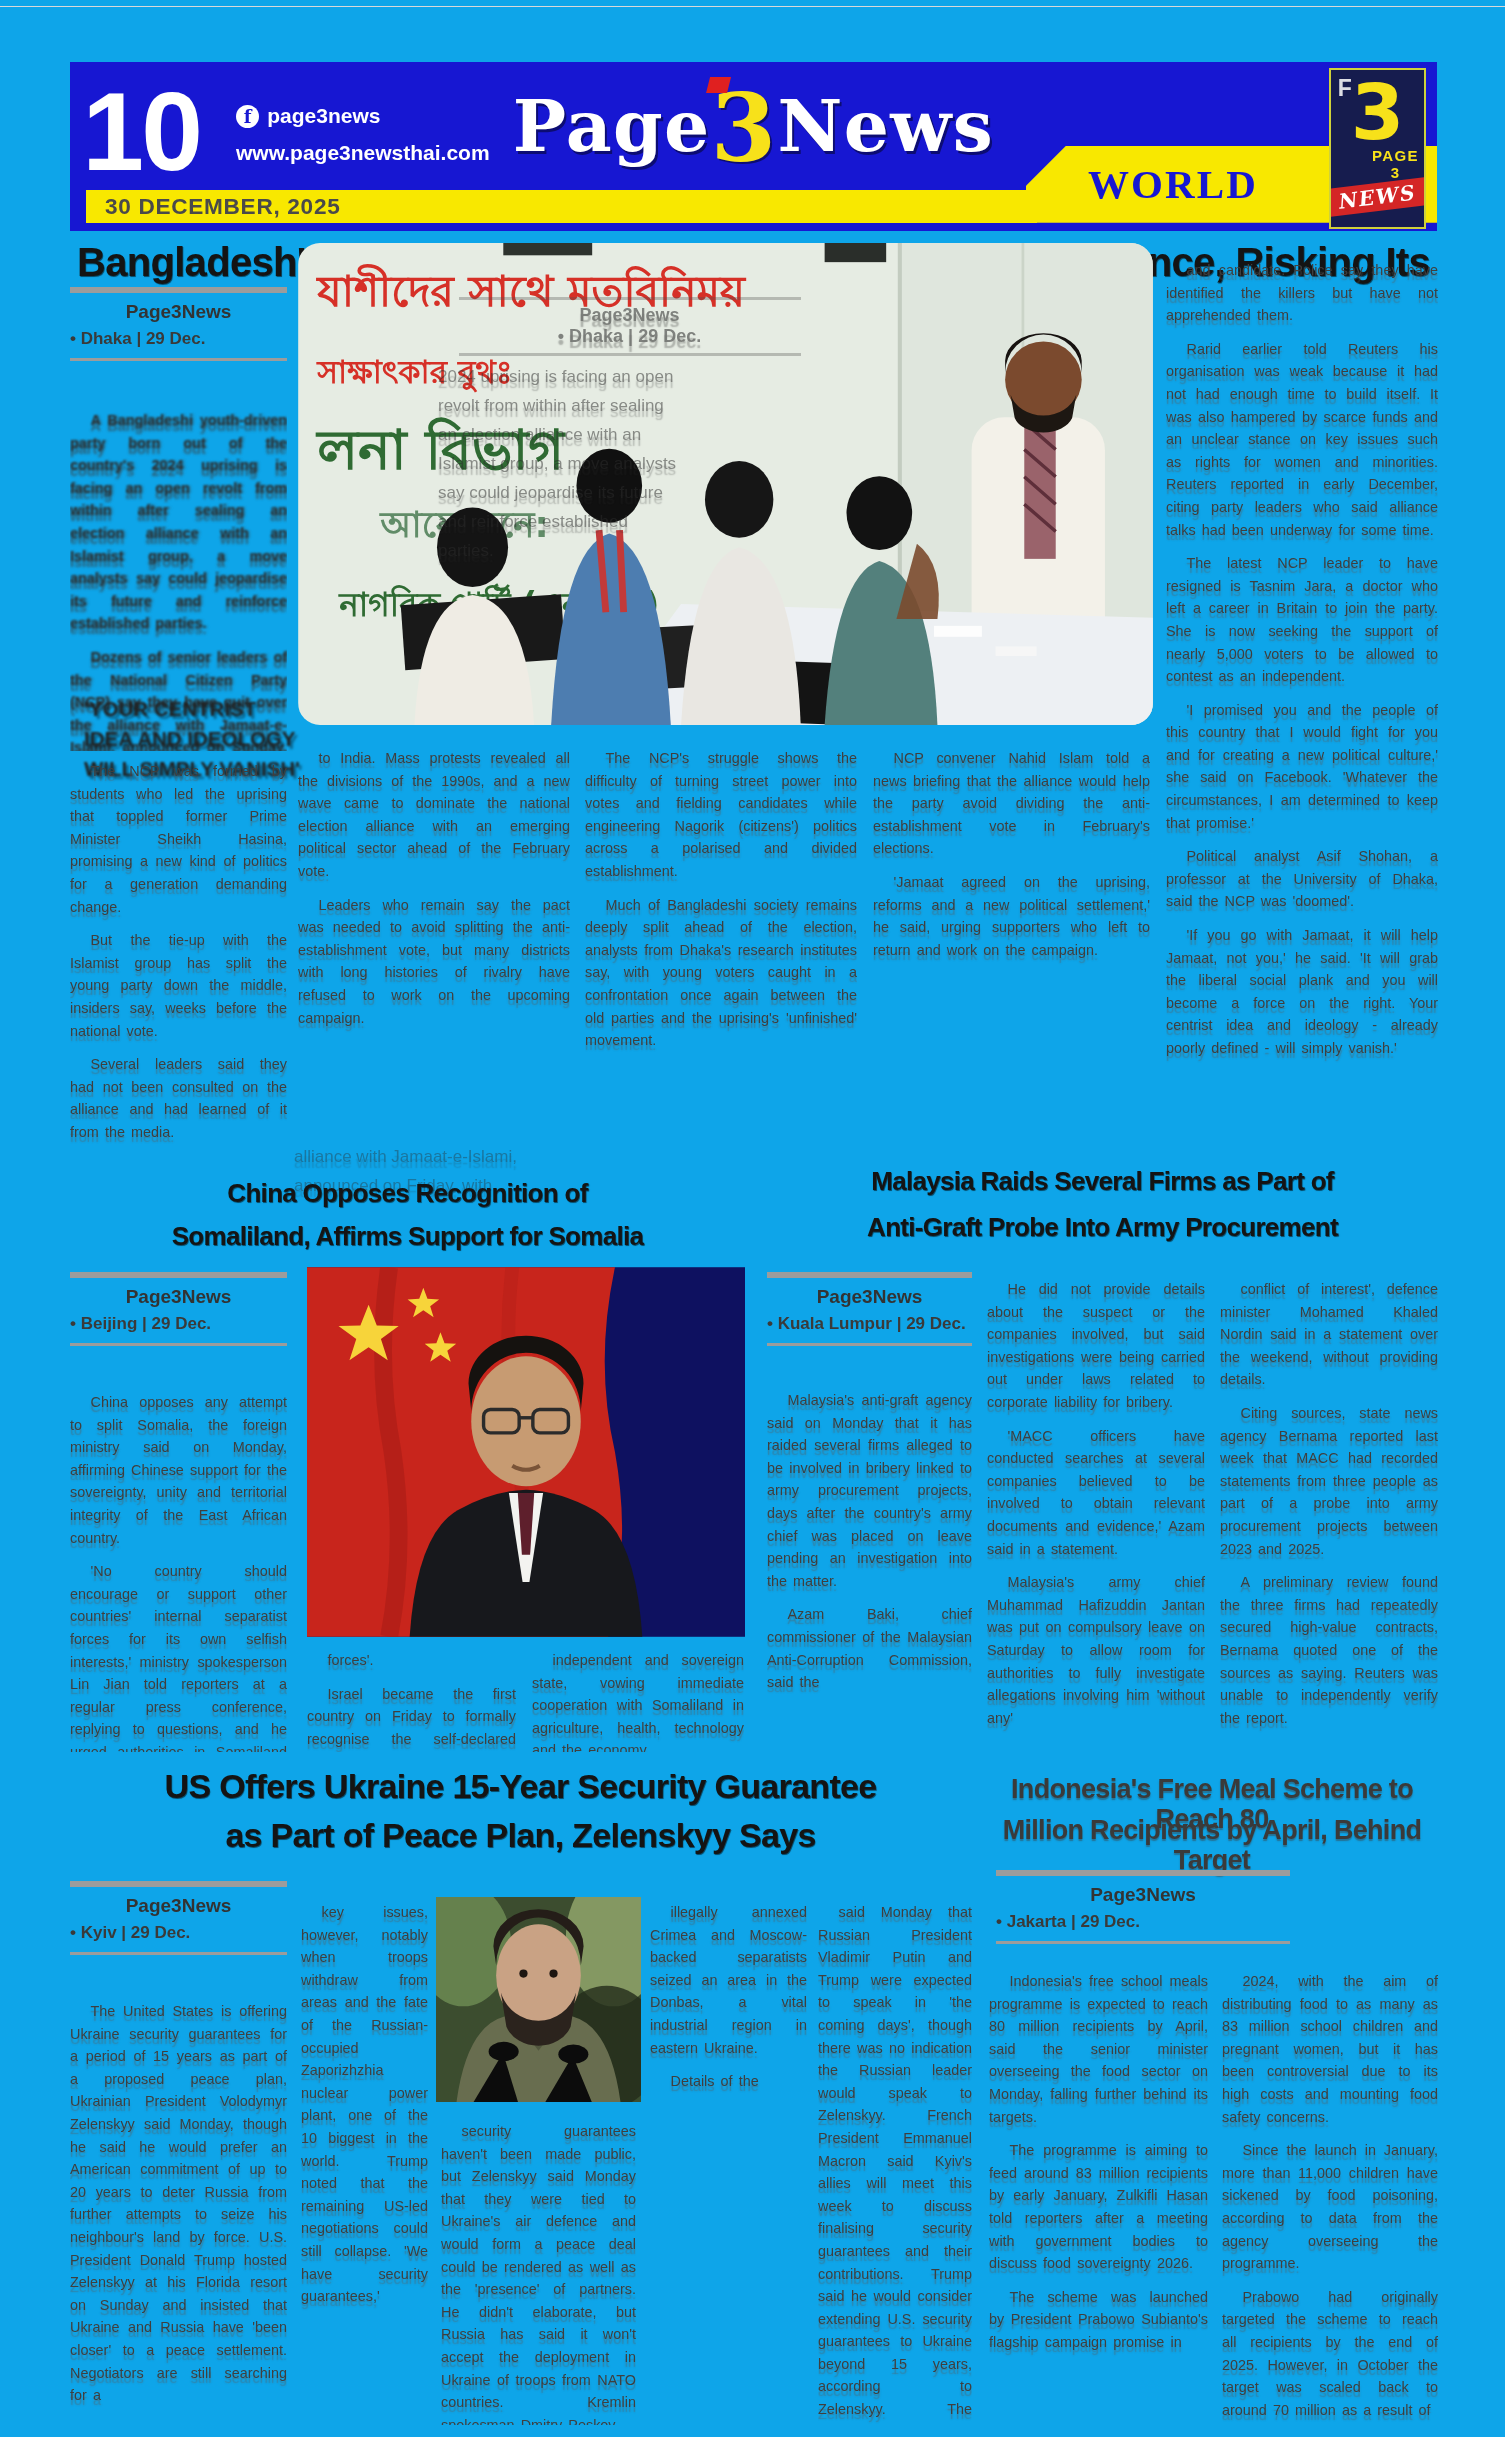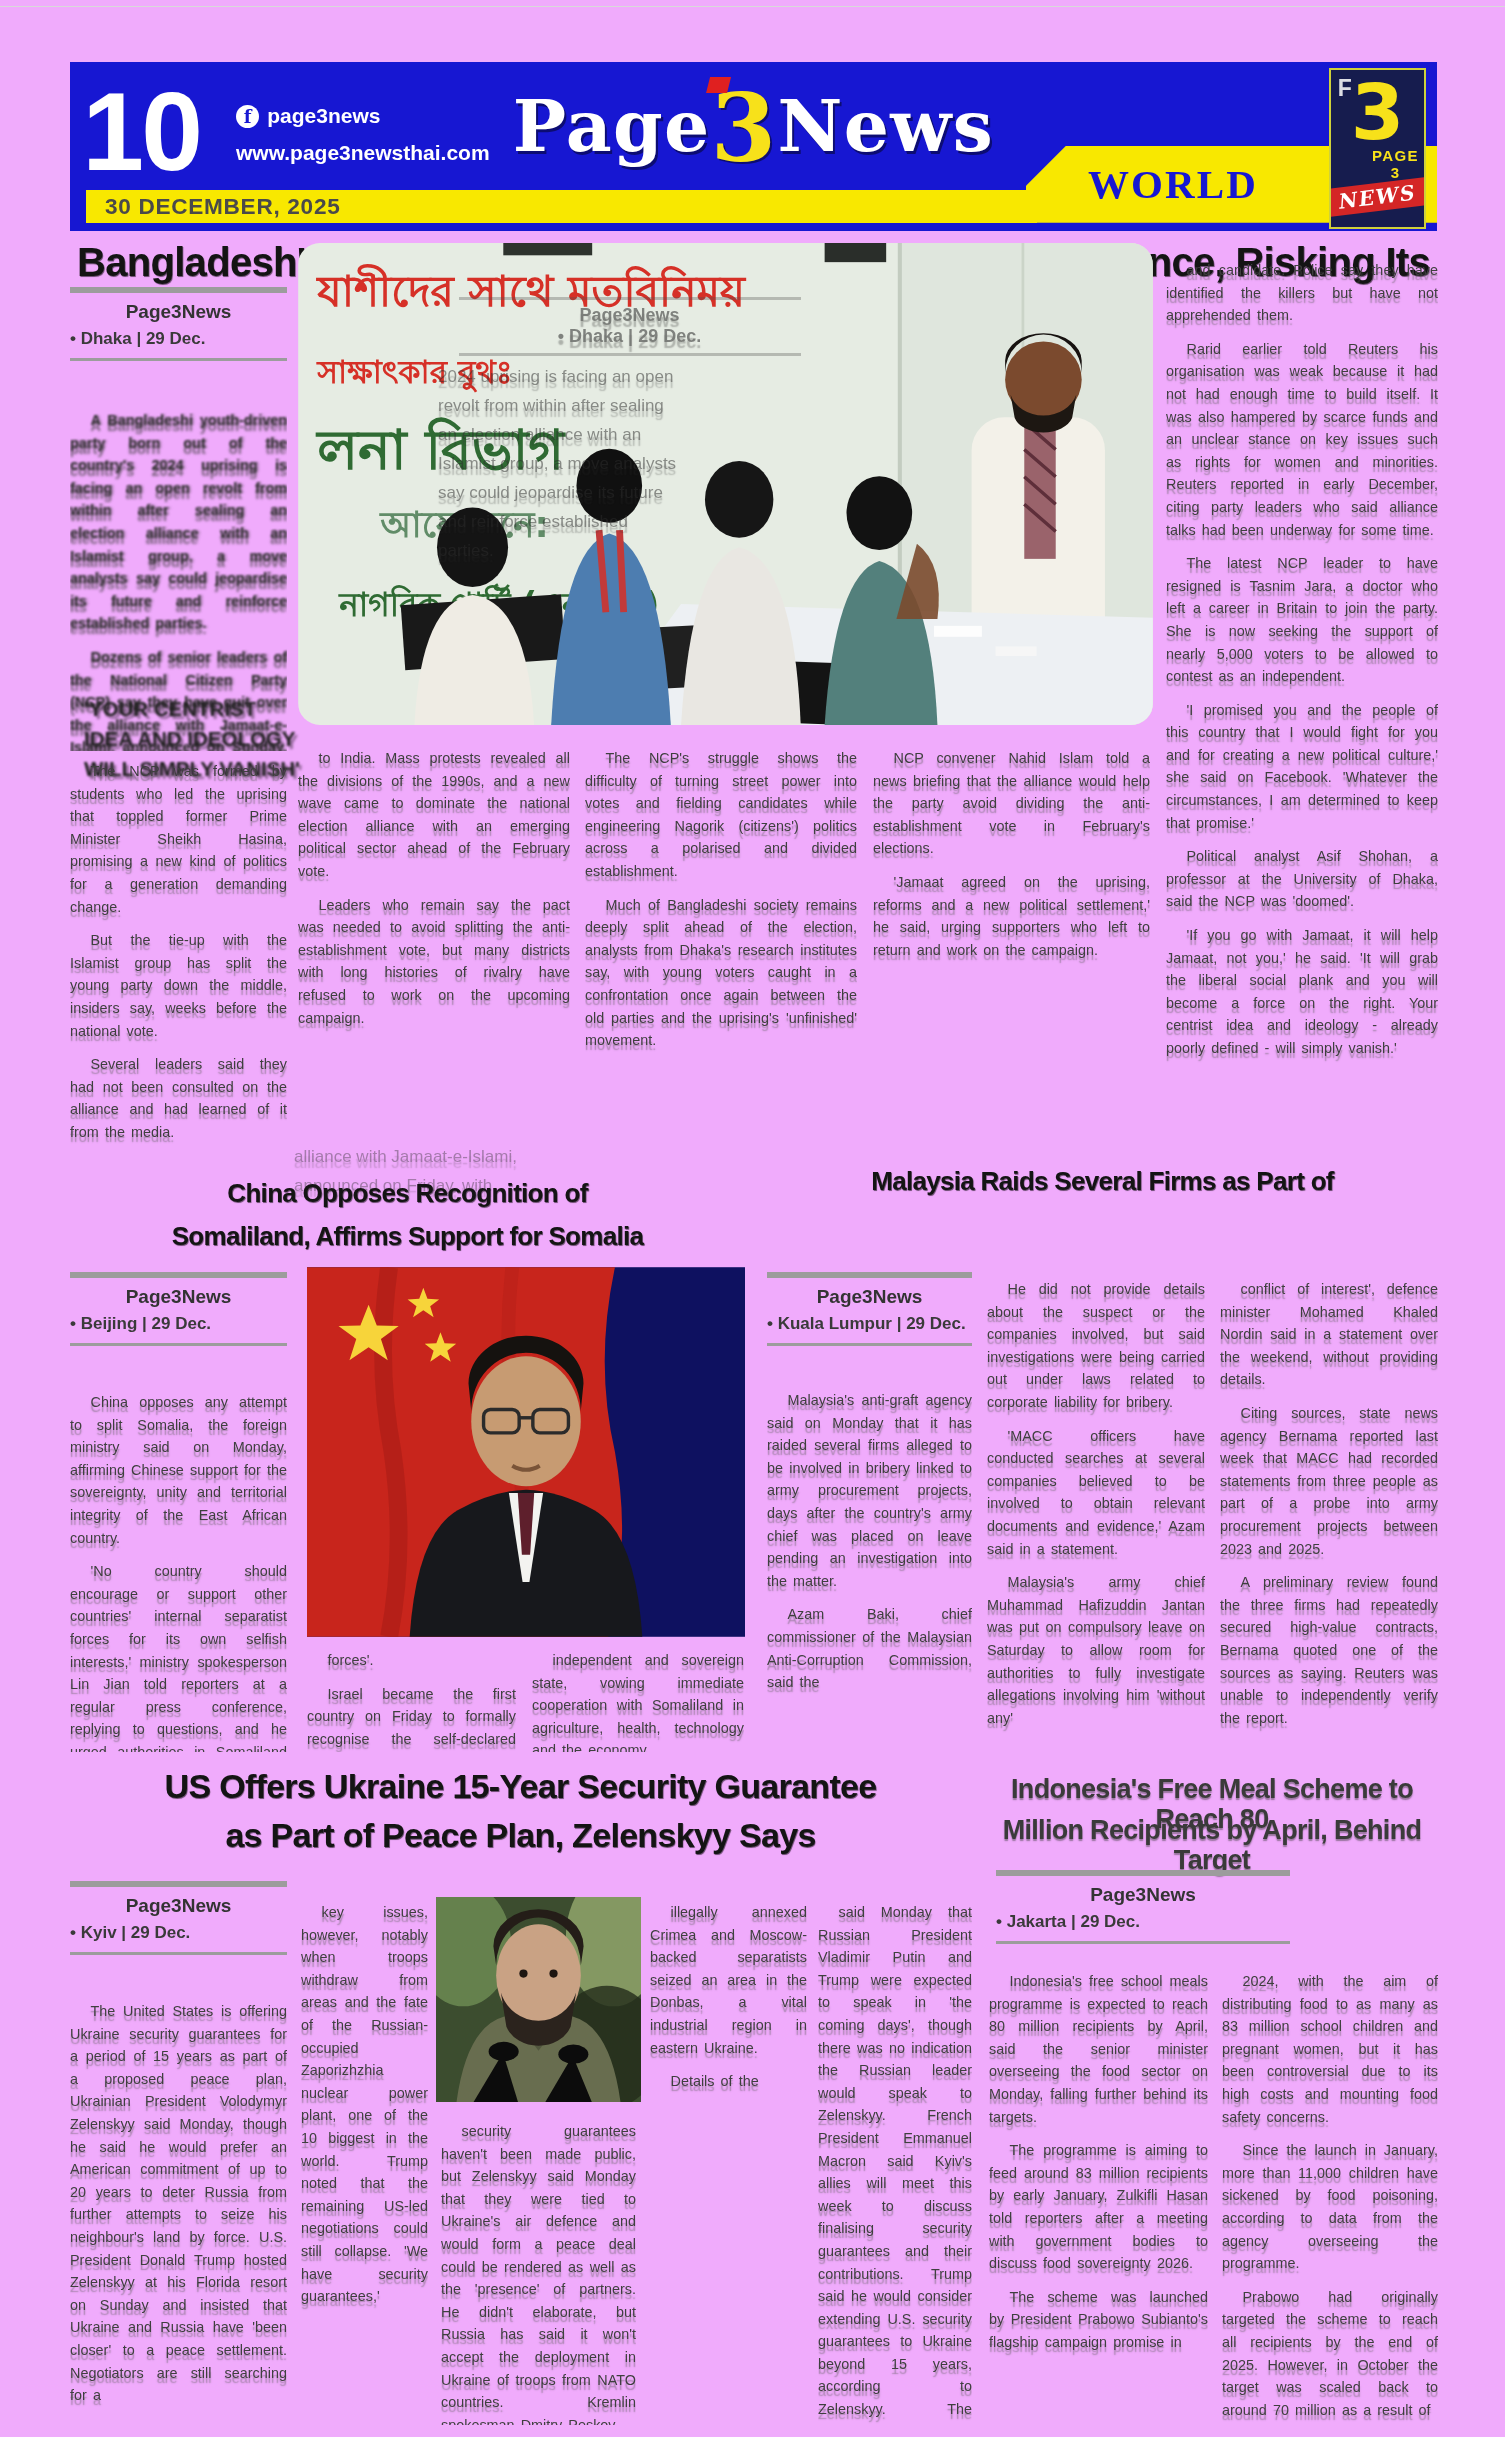--- a/index.html
+++ b/index.html
@@ -1,16 +1,16 @@
 <!DOCTYPE html>
 <html style="font-size:11px"><head>
 <meta charset="utf-8">
 <style>
   html,body{margin:0;padding:0;background:#e9e9e9;}
-  #page{position:relative;width:1506px;height:2438px;background:#f0abfc;margin:0 auto;
+  #page{position:relative;width:1506px;height:2438px;background:#0ea5e9;margin:0 auto;
         font-family:"Liberation Sans",sans-serif;overflow:hidden;}
   .abs{position:absolute;}
   .toprule{left:0;top:5.5px;width:1506px;height:1.4px;background:#d9d9d9;}
 
   
   #hdr{left:70px;top:62px;width:1367px;height:169px;background:#1717d2;}
   .pagenum{left:12.3px;top:15px;font-size:111px;line-height:1;font-weight:bold;color:#fff;letter-spacing:-2.7px;}
   .fbrow{left:166px;top:42px;display:flex;align-items:center;gap:8.2px;}
   .fbicon{width:23px;height:23px;border-radius:50%;background:#fff;color:#1717d2;font-weight:bold;
           font-size:18px;display:flex;align-items:center;justify-content:center;font-family:"DejaVu Serif",serif;}
@@ -258,20 +258,21 @@
 
   <div class="abs gcol" style="left:307px;top:1649px;width:209px;height:103px;">
       <p class="gpara">forces'.</p>
       <p class="gpara">Israel became the first country on Friday to formally recognise the self-declared Republic of Somaliland as an</p>
     </div>
   <div class="abs gcol" style="left:532px;top:1649px;width:212px;height:103px;">
       <p class="gpara">independent and sovereign state, vowing immediate cooperation with Somaliland in agriculture, health, technology and the economy.</p>
     </div>
 
   <div class="abs headline h-sec" style="left:767px;top:1167px;width:671px;">Malaysia Raids Several Firms as Part of</div>
+  <div class="abs headline h-sec" style="left:767px;top:1213px;width:671px;">Anti-Graft Probe Into Army Procurement</div>
 
   <div class="abs bblock" style="left:767px;top:1272px;width:205px;">
     <div class="rule"></div>
     <div class="byl">Page3News</div>
     <div class="dtl">• Kuala Lumpur | 29 Dec.</div>
     <div class="rule thin"></div>
   </div>
 
   <div class="abs gcol" style="left:767px;top:1389px;width:205px;height:363px;">
       <p class="gpara">Malaysia's anti-graft agency said on Monday that it has raided several firms alleged to be involved in bribery linked to army procurement projects, days after the country's army chief was placed on leave pending an investigation into the matter.</p>

